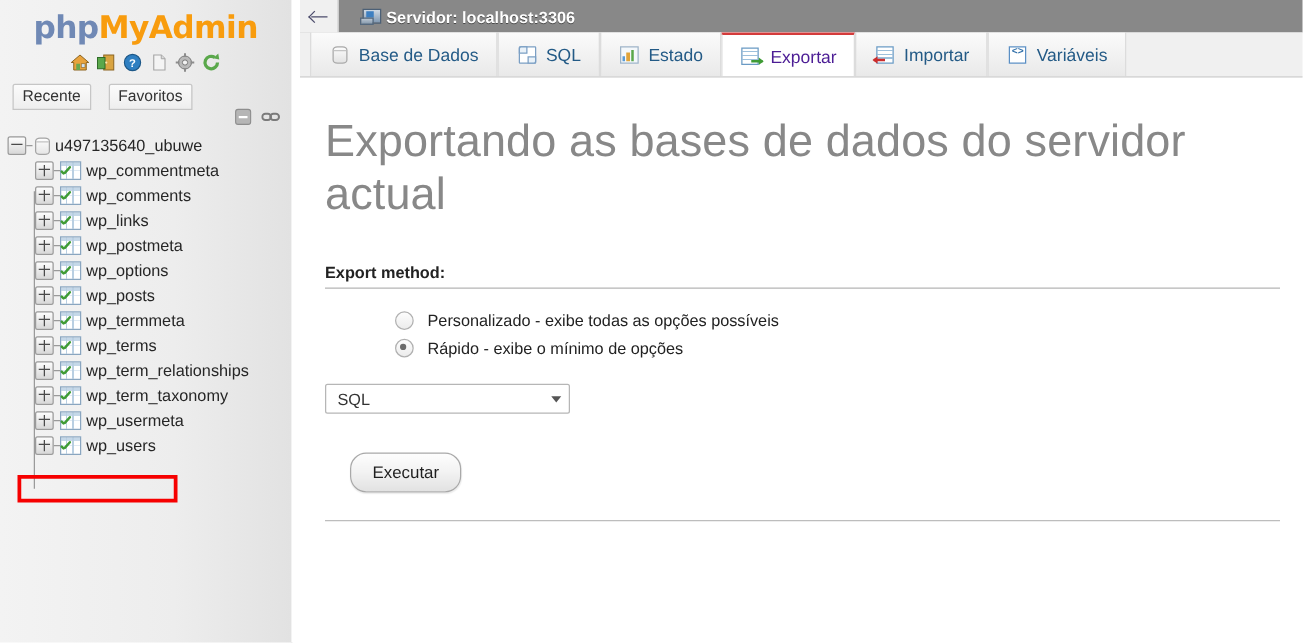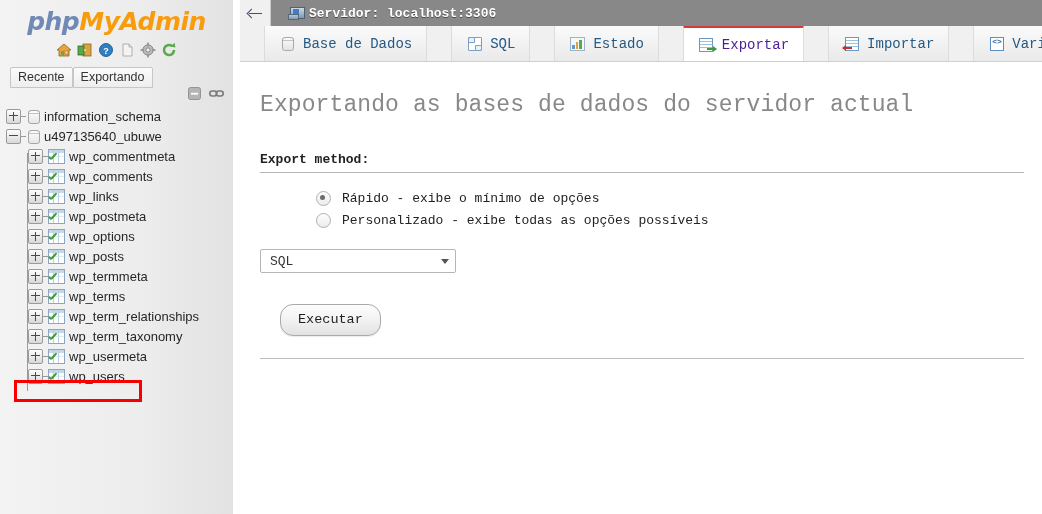--- a/index.html
+++ b/index.html
@@ -39,21 +39,20 @@
     width: 7px;
     height: 514px;
     background: #ffffff;
   }
 
   .logo {
     text-align: center;
     padding-top: 7px;
     font-family: "DejaVu Sans", sans-serif;
     font-size: 25px;
-    font-style: italic;
     font-weight: bold;
     letter-spacing: -0.5px;
     user-select: none;
   }
   .logo .php { color: #7089b5; }
   .logo .myadmin { color: #f89c0e; }
 
   .icon-row {
     display: flex;
     justify-content: center;
@@ -64,21 +63,21 @@
   }
   .mini-icon {
     width: 16px;
     height: 16px;
     display: inline-block;
     position: relative;
   }
 
   .tabs-recent {
     display: flex;
-    gap: 0;
+    gap: 14px;
     margin-top: 7px;
     padding-left: 10px;
   }
   .mini-tab {
     border: 1px solid #c6c6c6;
     border-radius: 2px 2px 0 0;
     background: linear-gradient(to bottom,#fbfbfb,#eeeeee);
     font-size: 12.5px;
     color: #333;
     padding: 2px 7px 3px 7px;
@@ -210,21 +209,20 @@
   }
 
   
   .main {
     position: absolute;
     left: 240px;
     top: 0;
     width: 802px;
     height: 514px;
     background: #ffffff;
-    font-family: Liberation Mono, monospace;
   }
 
   .topbar {
     position: relative;
     height: 26px;
     background: #888888;
     display: flex;
     align-items: center;
   }
   .back-btn {
@@ -274,24 +272,23 @@
   }
 
   
   .tabbar {
     position: relative;
     height: 36px;
     background: #f0f0f0;
     border-bottom: 1px solid #cfcfcf;
     display: flex;
     align-items: flex-end;
-    padding-left: 24px;
+    padding-left: 8px;
     box-sizing: border-box;
     overflow: hidden;
-    gap: 24px;
   }
   .tab {
     display: flex;
     align-items: center;
     gap: 7px;
     height: 35px;
     padding: 0 14px;
     box-sizing: border-box;
     background: linear-gradient(to bottom,#fbfbfb,#e9e9e9);
     border-left: 1px solid #dcdcdc;
@@ -392,21 +389,21 @@
     color:#2f6ea8; font-family:"Liberation Mono", monospace; font-weight:bold;
   }
 
   
   .content {
     padding: 0 18px 0 20px;
   }
   .page-title {
     margin: 0;
     padding-top: 30px;
-    font-size: 23px;
+    font-size: 36px;
     font-weight: normal;
     color: #888888;
     letter-spacing: 0.1px;
   }
 
   .section-label {
     margin-top: 34px;
     font-size: 13px;
     font-weight: bold;
     color: #222222;
@@ -528,49 +525,41 @@
       <span class="mini-icon">
         <svg width="16" height="16" viewBox="0 0 16 16">
           <path d="M13 8 a5 5 0 1 1 -2.2 -4.1" fill="none" stroke="#5aa84b" stroke-width="2.6"></path>
           <polygon points="13.6,0.8 14.4,5.6 9.6,4.6" fill="#5aa84b"></polygon>
         </svg>
       </span>
     </div>
 
     <div class="tabs-recent">
       <span class="mini-tab">Recente</span>
-      <span class="mini-tab">Exportando</span>
+      <span class="mini-tab">Favoritos</span>
     </div>
 
     <div class="corner-icons">
       <span class="mini-icon">
         <svg width="15" height="15" viewBox="0 0 15 15">
           <rect x="1.5" y="1.5" width="12" height="12" rx="2" fill="#b5b5b5" stroke="#8d8d8d" stroke-width="0.9"></rect>
           <rect x="4" y="6.8" width="7" height="1.8" fill="#ffffff"></rect>
         </svg>
       </span>
       <span class="mini-icon">
         <svg width="15" height="15" viewBox="0 0 15 15">
           <rect x="0.8" y="5" width="7" height="5" rx="2.5" fill="none" stroke="#7a7a7a" stroke-width="1.6"></rect>
           <rect x="7.2" y="5" width="7" height="5" rx="2.5" fill="none" stroke="#7a7a7a" stroke-width="1.6"></rect>
         </svg>
       </span>
     </div>
 
     <div class="tree">
       <div class="vline"></div>
 
-      <div class="tree-row">
-        <span class="pm-toggle plus"></span>
-        <span class="tree-dash"></span>
-        <span class="db-icon">
-            <span class="cyl"></span>
-          </span>
-        <span class="tree-label">information_schema</span>
-      </div>
 
       <div class="tree-row">
         <span class="pm-toggle minus"></span>
         <span class="tree-dash"></span>
         <span class="db-icon">
             <span class="cyl"></span>
           </span>
         <span class="tree-label">u497135640_ubuwe</span>
       </div>
 
@@ -769,26 +758,26 @@
     </div>
 
     <div class="content">
 
       <h1 class="page-title">Exportando as bases de dados do servidor actual</h1>
 
       <div class="section-label">Export method:</div>
 
       <div class="radio-group">
         <label class="radio-row">
+          <span class="radio"></span>
+          <span>Personalizado - exibe todas as opções possíveis</span>
+        </label>
+        <label class="radio-row">
           <span class="radio checked"></span>
           <span>Rápido - exibe o mínimo de opções</span>
-        </label>
-        <label class="radio-row">
-          <span class="radio"></span>
-          <span>Personalizado - exibe todas as opções possíveis</span>
         </label>
       </div>
 
 
       <div class="select-wrap">
         <div class="select-box">
           <span class="select-value">SQL</span>
           <span class="caret"></span>
         </div>
       </div>

